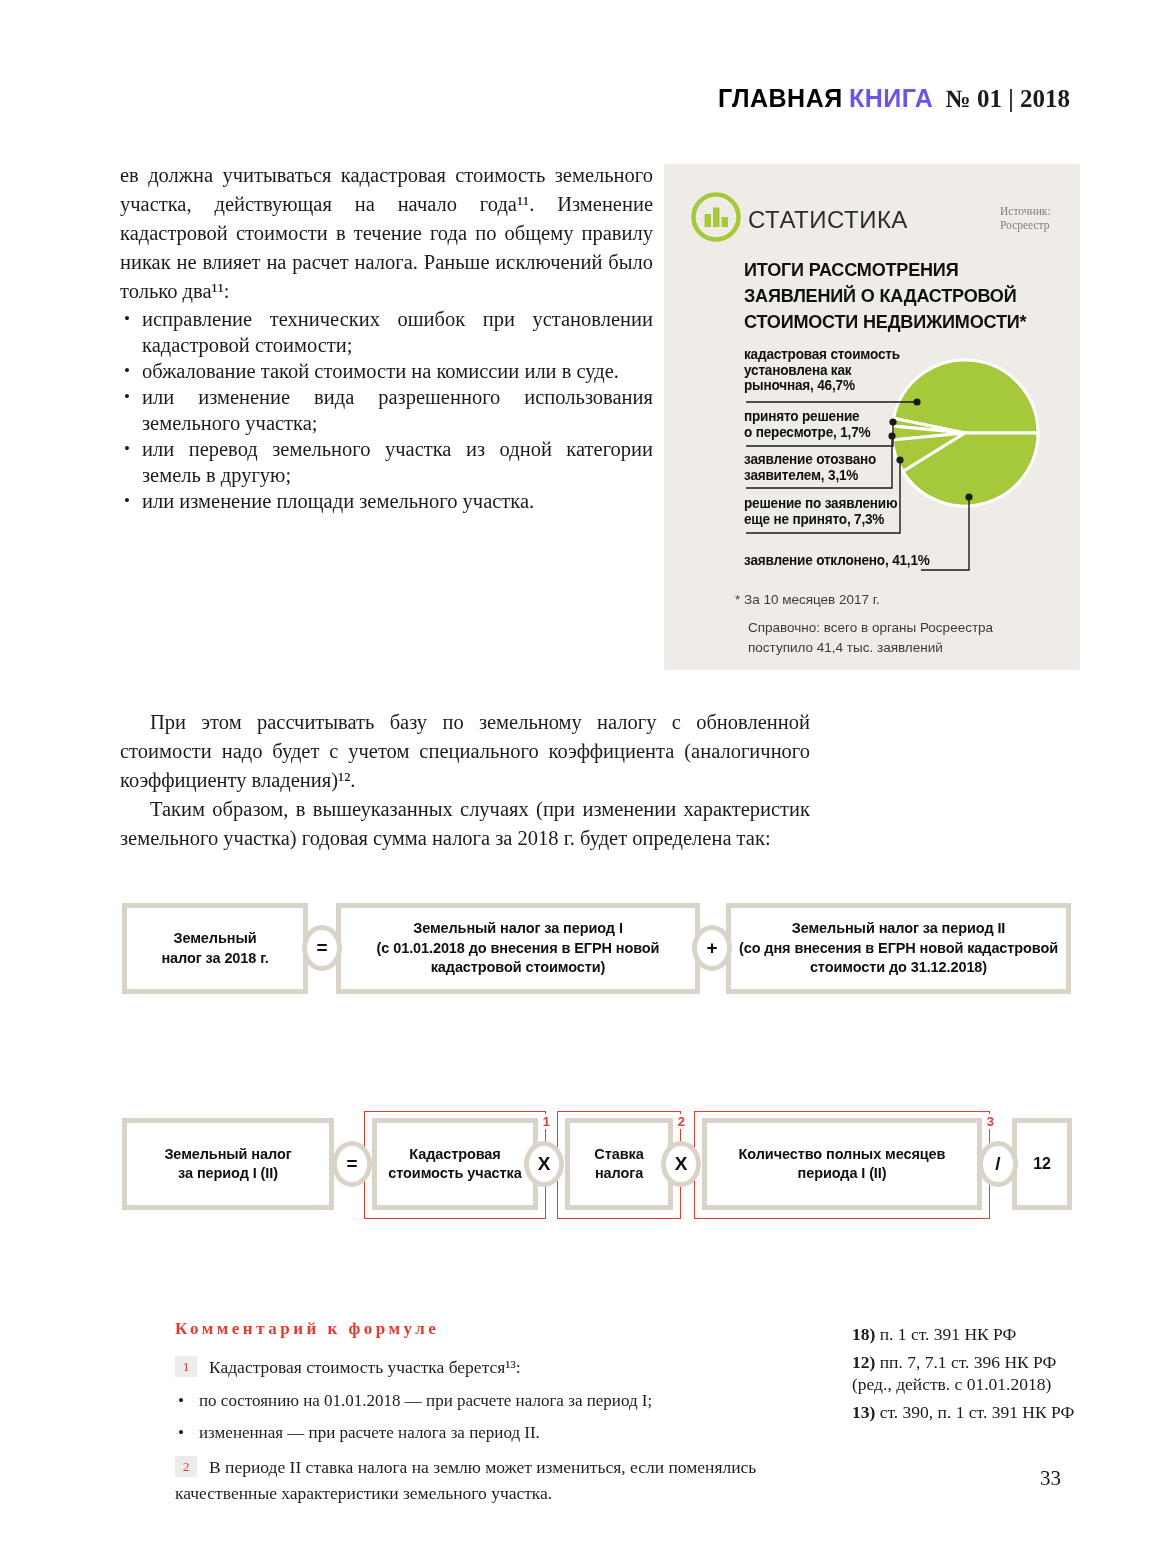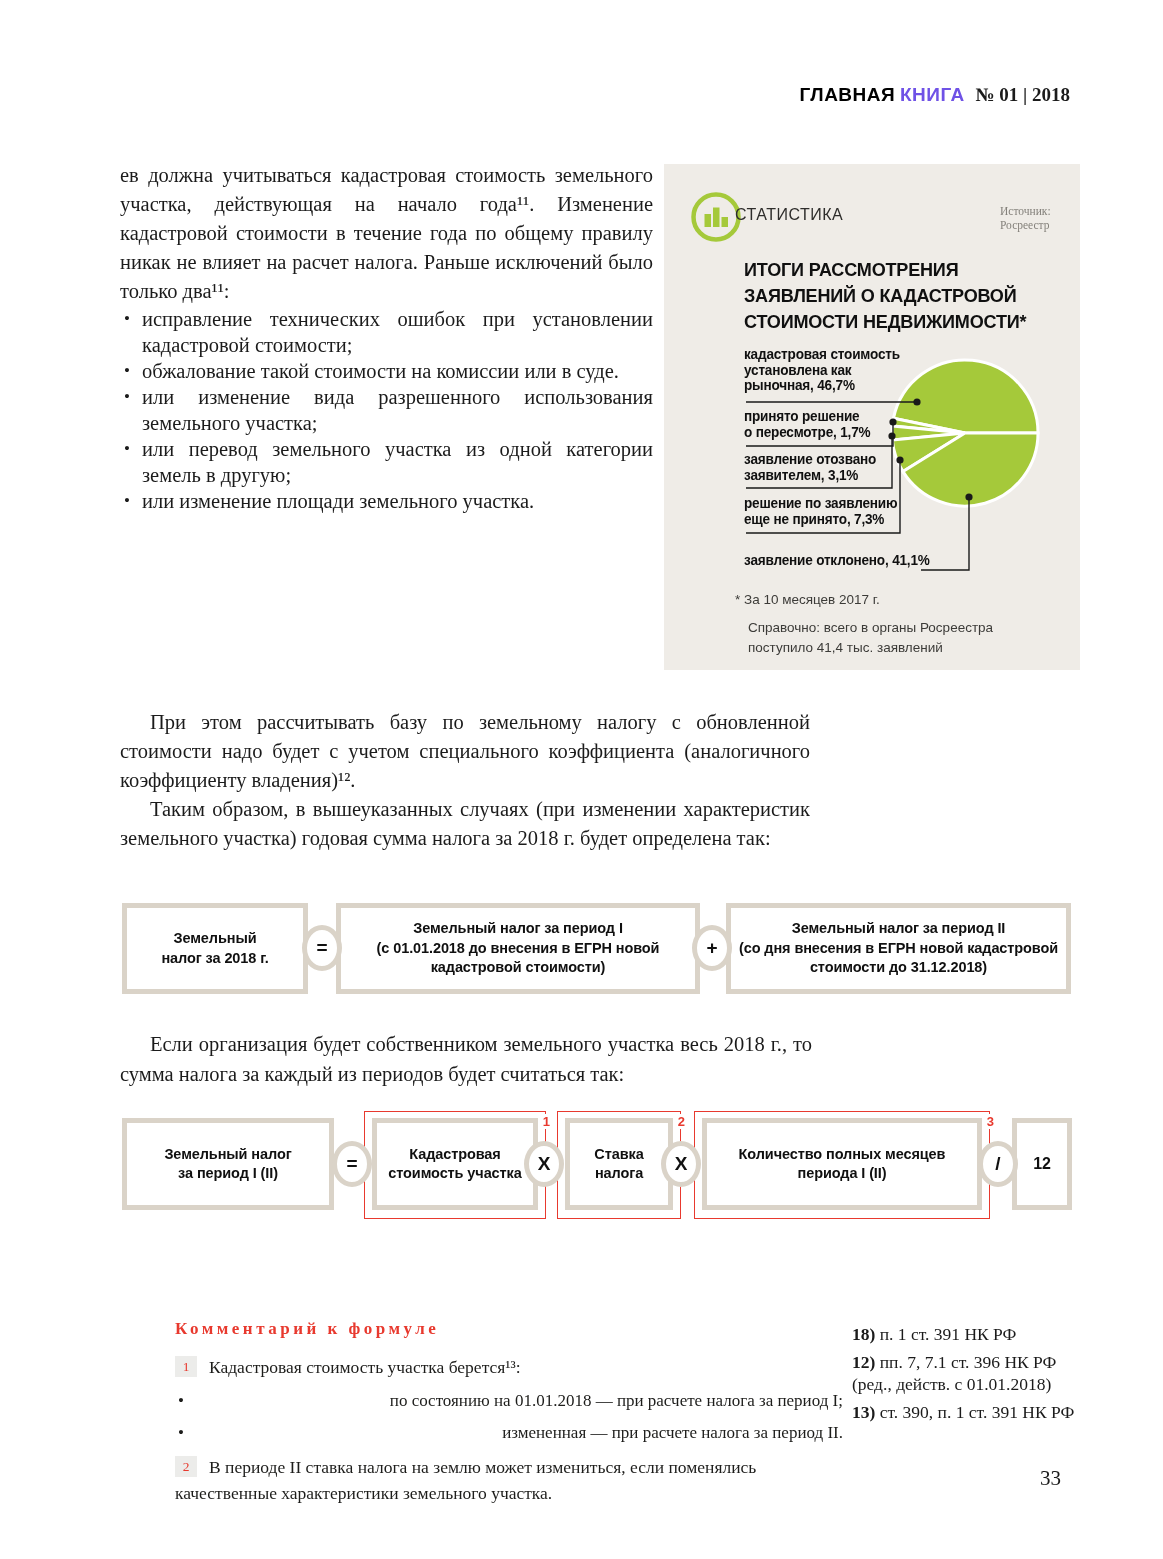--- a/index.html
+++ b/index.html
@@ -1,41 +1,41 @@
 <!DOCTYPE html>
 <html lang="ru"><head>
 <meta charset="utf-8">
 <style>
   html,body{margin:0;padding:0;background:#fff;}
   .page{position:relative;width:1163px;height:1559px;background:#fff;overflow:hidden;
         font-family:"Liberation Serif",serif;color:#1b1b1b;}
 
   
-  .header{position:absolute;left:0;top:84px;width:1070px;text-align:right;font-size:19px;white-space:nowrap;}
+  .header{position:absolute;left:0;top:84px;width:1070px;text-align:right;font-size:25px;white-space:nowrap;}
   .brand{font-family:"Liberation Sans",sans-serif;font-weight:bold;letter-spacing:.5px;color:#000;}
   .brand-purple{color:#6f52e6;}
   .issue{font-family:"Liberation Serif",serif;font-weight:bold;margin-left:6px;}
 
   
   .col{position:absolute;left:120px;}
   .col-narrow{top:161px;width:533px;}
   .col-wide{top:708px;width:690px;}
   .col p{margin:0;text-align:justify;font-size:20.5px;line-height:29px;}
   .indent{text-indent:30px;}
   ul.dots{list-style:none;margin:0;padding:0;}
   ul.dots li{position:relative;padding-left:22px;text-align:justify;font-size:20.5px;line-height:26px;}
   ul.dots li::before{content:"•";position:absolute;left:4px;top:0;font-size:17px;}
   .p5{position:absolute;left:120px;top:1029px;width:692px;margin:0;text-align:justify;
       font-size:20.5px;line-height:30px;text-indent:30px;}
 
   
   .stats{position:absolute;left:664px;top:164px;width:416px;height:506px;background:#efece7;
          font-family:"Liberation Sans",sans-serif;}
   .stats-icon{position:absolute;left:26px;top:27px;width:52px;height:52px;}
-  .stats-label{position:absolute;left:71px;top:42px;font-size:16px;color:#2e2d2b;letter-spacing:.5px;}
+  .stats-label{position:absolute;left:84px;top:42px;font-size:24px;color:#2e2d2b;letter-spacing:.5px;}
   .stats-source{position:absolute;left:336px;top:40px;font-size:11.5px;line-height:14px;color:#84817b;white-space:pre-line;font-family:Liberation Serif, serif;}
   .stats-title{position:absolute;left:80px;top:93px;margin:0;font-weight:bold;font-size:19px;line-height:26px;
                white-space:pre-line;letter-spacing:-.2px;transform:scaleX(.95);transform-origin:left top;color:#101010;}
   .pie-svg{position:absolute;left:0;top:0;width:416px;height:506px;}
   .pie-label{position:absolute;left:80px;font-weight:bold;font-size:14px;line-height:15.5px;white-space:pre-line;
              letter-spacing:-.2px;transform:scaleX(.97);transform-origin:left top;color:#101010;}
   .stats-note1{position:absolute;left:71px;top:428px;font-size:13.5px;color:#3c3b38;}
   .stats-note2{position:absolute;left:84px;top:454px;width:312px;font-size:13.5px;line-height:19.5px;color:#3c3b38;}
 
   
@@ -52,21 +52,21 @@
   .bnum{position:absolute;top:2px;right:-7px;background:#fff;color:#e8392e;
         font:bold 13px/15px "Liberation Sans",sans-serif;padding:0 2px;}
   .bdash{position:absolute;top:19px;right:-1px;height:16px;width:0;border-right:1.2px dashed #e8392e;}
 
   
   .comment{position:absolute;left:175px;top:1274px;width:668px;font-family:Liberation Serif, serif;color:#1d1d1b;margin-top:45px;}
   .comment-title{margin:0 0 15px;color:#e8392e;font-weight:bold;font-size:17px;letter-spacing:3.5px;}
   .citem{margin:0 0 10px;font-size:17.5px;line-height:26px;}
   .cnum{display:inline-block;width:22px;height:21px;background:#ececea;color:#e8392e;
         font-size:13.5px;text-align:center;line-height:21px;margin-right:12px;vertical-align:2px;}
-  ul.cbullets{list-style:none;margin:0 0 2px;padding:0;text-align:right;}
+  ul.cbullets{list-style:none;margin:0 0 2px;padding:0;}
   ul.cbullets li{position:relative;padding-left:24px;font-size:17px;line-height:21px;margin-bottom:11px;}
   ul.cbullets li::before{content:"•";position:absolute;left:3px;top:0;}
 
   
   .footnotes{position:absolute;left:852px;top:1323px;width:240px;font-size:17.5px;line-height:22.5px;}
   .footnotes p{margin:0 0 5px;}
 
   .page-num{position:absolute;left:1040px;top:1466px;font-size:21px;}
 </style>
 </head>
@@ -157,21 +157,20 @@
     <div class="op" style="left:302px;top:925px">=</div>
     <div class="fbox" style="left:336px;width:364px">Земельный налог за период I
 (с 01.01.2018 до внесения в ЕГРН новой
 кадастровой стоимости)</div>
     <div class="op" style="left:692px;top:925px">+</div>
     <div class="fbox" style="left:726px;width:345px">Земельный налог за период II
 (со дня внесения в ЕГРН новой кадастровой
 стоимости до 31.12.2018)</div>
   </div>
 
-  <p class="p5">Если организация будет собственником земельного участка весь 2018 г., то сумма налога за каждый из периодов будет считаться так:</p>
 
   <div class="r2">
     <div class="bracket" style="left:364px;width:182px">
       <span class="bnum">1</span>
       <span class="bdash"></span>
     </div>
     <div class="bracket" style="left:557px;width:124px">
       <span class="bnum">2</span>
       <span class="bdash"></span>
     </div>

